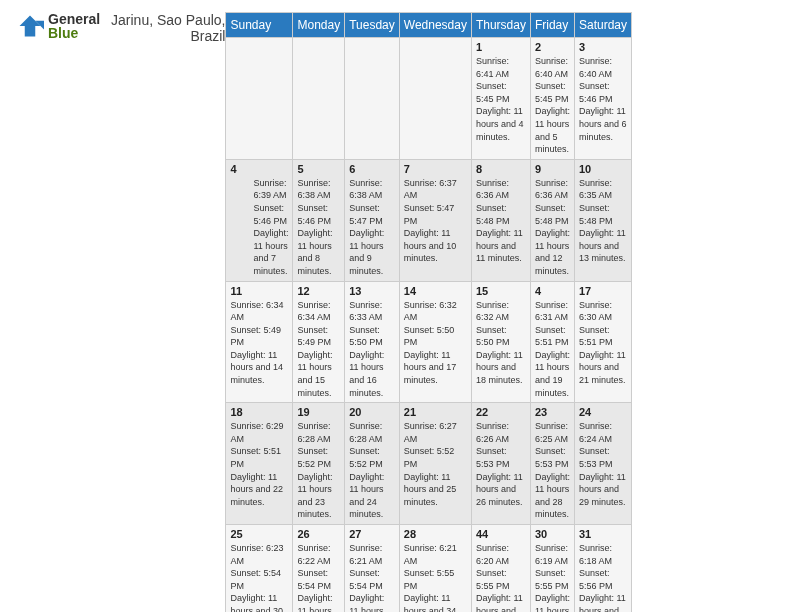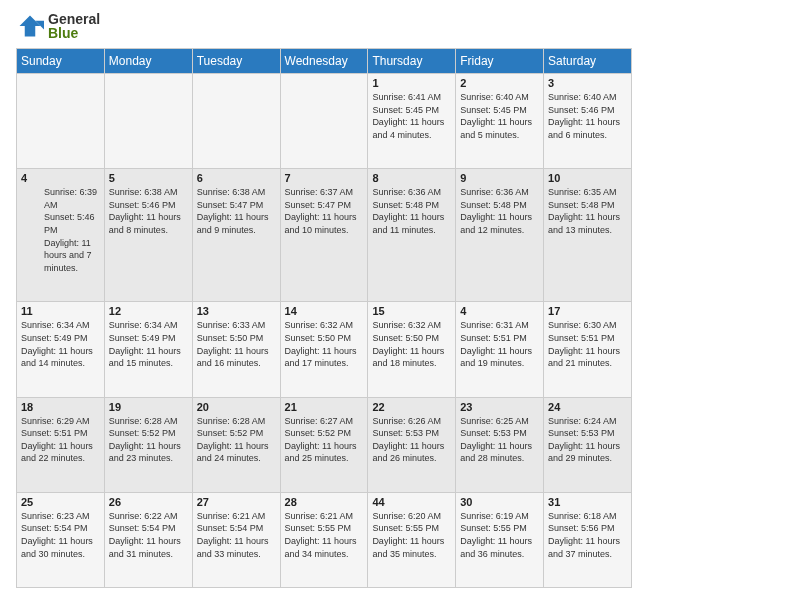--- a/index.html
+++ b/index.html
@@ -8,21 +8,21 @@
       background: #fff;
       width: 792px;
       height: 612px;
       overflow: hidden;
     }
     .page {
       width: 648px;
       height: 612px;
       padding: 12px 16px 24px 16px;
       display: flex;
-      flex-direction: column;
+      flex-direction: row;
     }
     .header {
       display: flex;
       justify-content: space-between;
       align-items: flex-start;
       margin-bottom: 8px;
     }
     .logo {
       display: flex;
       align-items: center;
@@ -116,20 +116,21 @@
       <svg class="logo-icon" viewBox="0 0 32 32" width="32" height="32">
         <polygon points="16,4 28,16 22,16 22,28 10,28 10,16 4,16" fill="#2a7abf"></polygon>
         <polygon points="22,10 32,10 32,20" fill="#2a7abf"></polygon>
       </svg>
       <div class="logo-text">
         <span class="logo-general">General</span>
         <span class="logo-blue">Blue</span>
       </div>
     </div>
     <div class="title-block">
+      <div class="subtitle">Jarinu, Sao Paulo, Brazil</div>
     </div>
   </div>
 
   <table class="calendar-table">
     <thead>
       <tr>
         <th>Sunday</th>
         <th>Monday</th>
         <th>Tuesday</th>
         <th>Wednesday</th>

